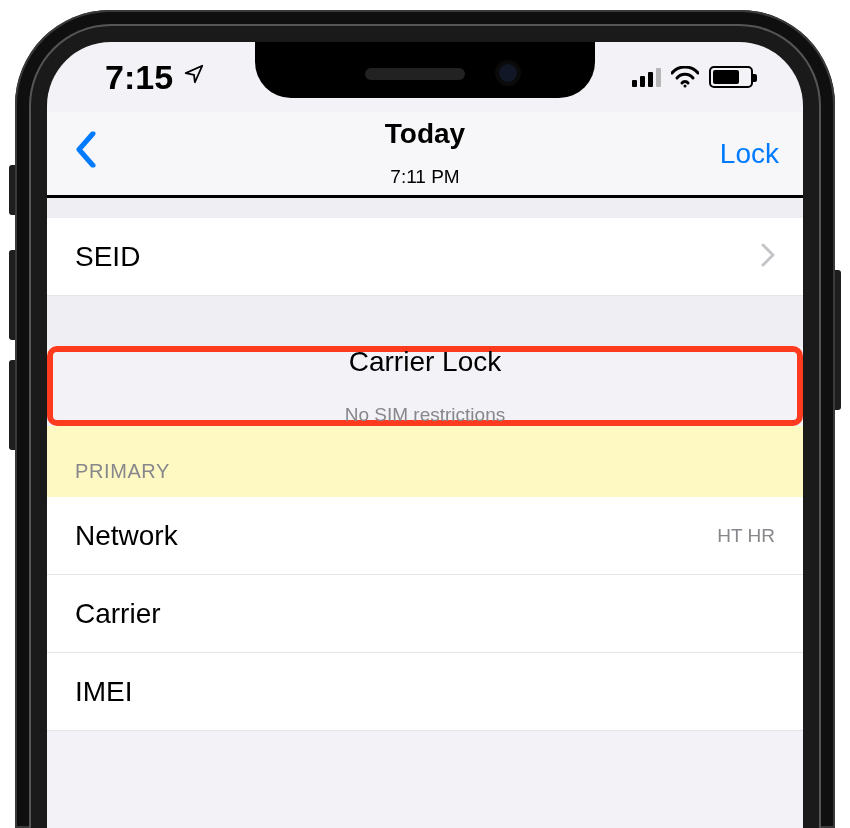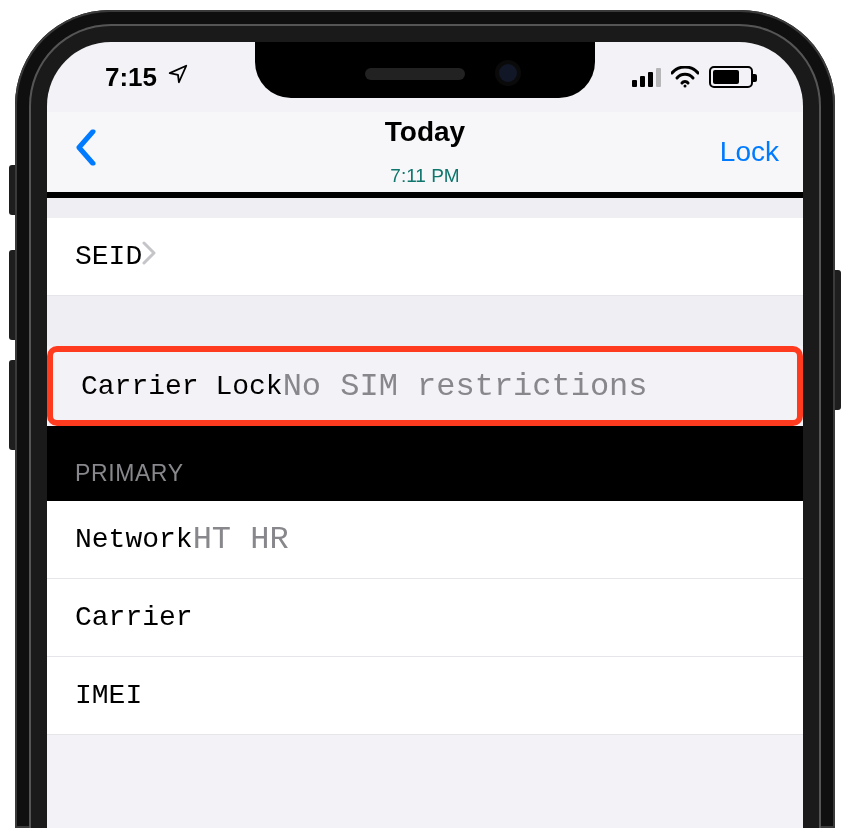--- a/index.html
+++ b/index.html
@@ -76,21 +76,21 @@
 
   
   .status-bar {
     position: relative;
     height: 70px;
     display:flex;
     justify-content:space-between;
     align-items:center;
     padding: 0 40px;
     font-weight:600;
-    font-size:26px;
+    font-size:34px;
     color:#000;
   }
   .status-left { display:flex; align-items:center; gap:10px; padding-left:18px; }
   .status-right { display:flex; align-items:center; gap:10px; padding-right:10px; }
 
   .loc-arrow { font-size:22px; transform:rotate(0deg); }
 
   .cell-bars { display:flex; align-items:flex-end; gap:3px; height:20px; }
   .cell-bars span { width:5px; background:#000; border-radius:1px; }
   .cell-bars span:nth-child(1){height:7px;}
@@ -104,74 +104,75 @@
   .battery::after { content:""; position:absolute; right:-6px; top:6px; width:4px; height:8px; background:#000; border-radius:0 2px 2px 0; }
   .battery .fill { position:absolute; left:2px; top:2px; bottom:2px; width:65%; background:#000; border-radius:2px; }
 
   
   .nav-bar {
     position:relative;
     height:86px;
     display:flex;
     align-items:center;
     justify-content:center;
-    border-bottom:6px solid #000000;
+    border-bottom:3px solid #000000;
     background:#f7f7f9;
   }
   .nav-back {
     position:absolute;
     left:18px; top:50%; transform:translateY(-50%);
     color:#007aff;
     font-size:40px;
     font-weight:400;
     padding:4px 10px;
   }
   .nav-title { text-align:center; line-height:1.1; }
   .nav-title .t { font-size:28px; font-weight:600; color:#000; }
-  .nav-title .s { font-size:19px; color:#0f766e; margin-top:18px; }
+  .nav-title .s { font-size:19px; color:#000000; margin-top:18px; }
   .nav-edit {
     position:absolute;
     right:24px; top:50%; transform:translateY(-50%);
     color:#007aff; font-size:28px;
   }
 
   
   .gap { height:20px; background:#efeff3; }
   .group { background:#fff; }
   .row {
     display:flex;
     align-items:center;
+    justify-content:space-between;
     min-height:78px;
     padding:0 28px;
     font-size:28px;
     border-bottom:1px solid #e5e5ea;
-    font-family:Liberation Mono, monospace;
   }
   .row .label { color:#000; }
-  .row .value { color:#87878c; font-size:32px; }
+  .row .value { color:#87878c; font-size:19px; }
   .chev { color:#c5c5c9; font-size:30px; font-weight:300; }
 
   .section-header {
     padding:34px 28px 14px 28px;
-    font-size:23px;
+    font-size:20px;
     letter-spacing:0.6px;
     color:#87878c;
-    background:#000000;
+    background:#fef9c3;
   }
 
   .highlight {
     position:relative;
     box-shadow: 0 0 0 6px #ff3b1f inset;
     border-radius:10px;
     z-index:2;
   }
   .highlight .row {
     border-bottom:none;
     padding:0 34px;
     min-height:80px;
+    flex-direction:column;
   }
 
   .spacer { height:50px; background:#efeff3; }
 </style>
 </head>
 <body>
 
 <div class="phone">
   <div class="silent"></div>
   <div class="vol-up"></div>

